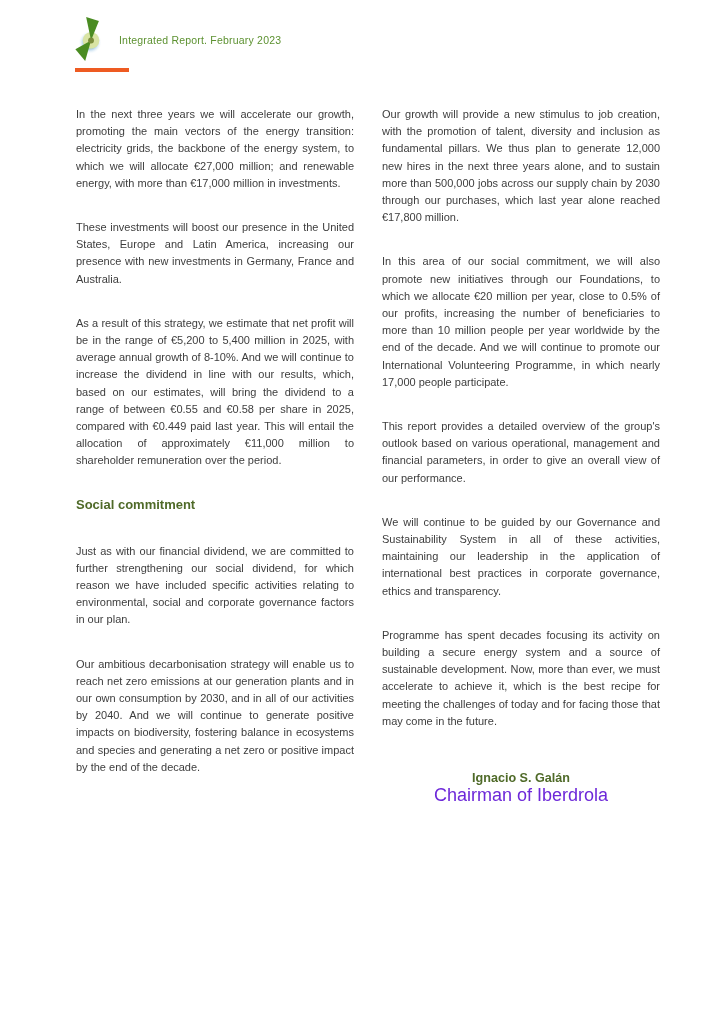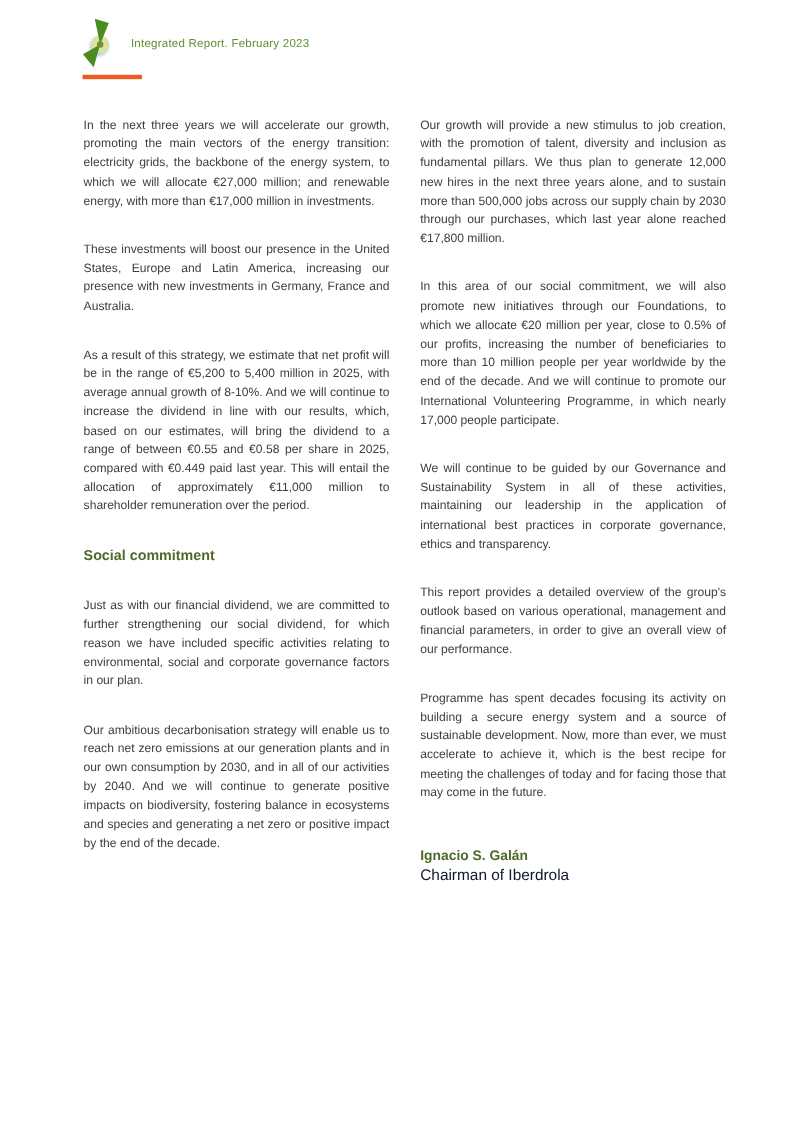--- a/index.html
+++ b/index.html
@@ -43,23 +43,23 @@
     text-align:justify;
     color:#3d3d3d;
     margin-bottom:27px;
   }
   .section-heading {
     font-size:13px;
     font-weight:bold;
     color:#4f6a28;
     margin:17px 0 31px 0;
   }
-  .signature { text-align:left; margin-top:40px; line-height:17px; }
+  .signature { text-align:center; margin-top:40px; line-height:17px; }
   .signature .sig-name  { font-size:12.6px; font-weight:bold; color:#4f6a28; }
-  .signature .sig-role  { font-size:14px; color:#0f172a; }
+  .signature .sig-role  { font-size:18px; color:#6d28d9; }
 
   
   .footer-left {
     position:absolute; left:72px; top:971px;
     display:flex; 
   }
   .footer-logo { width:26px; height:30px; display:block; }
   .footer-brand {
     margin-left:3px;
     font-size:11.5px;
@@ -120,22 +120,22 @@
       <p>These investments will boost our presence in the United States, Europe and Latin America, increasing our presence with new investments in Germany, France and Australia.</p>
       <p>As a result of this strategy, we estimate that net profit will be in the range of €5,200 to 5,400 million in 2025, with average annual growth of 8-10%. And we will continue to increase the dividend in line with our results, which, based on our estimates, will bring the dividend to a range of between €0.55 and €0.58 per share in 2025, compared with €0.449 paid last year. This will entail the allocation of approximately €11,000 million to shareholder remuneration over the period.</p>
       <h2 class="section-heading">Social commitment</h2>
       <p>Just as with our financial dividend, we are committed to further strengthening our social dividend, for which reason we have included specific activities relating to environmental, social and corporate governance factors in our plan.</p>
       <p>Our ambitious decarbonisation strategy will enable us to reach net zero emissions at our generation plants and in our own consumption by 2030, and in all of our activities by 2040. And we will continue to generate positive impacts on biodiversity, fostering balance in ecosystems and species and generating a net zero or positive impact by the end of the decade.</p>
     </div>
 
     <div class="col">
       <p>Our growth will provide a new stimulus to job creation, with the promotion of talent, diversity and inclusion as fundamental pillars. We thus plan to generate 12,000 new hires in the next three years alone, and to sustain more than 500,000 jobs across our supply chain by 2030 through our purchases, which last year alone reached €17,800 million.</p>
       <p>In this area of our social commitment, we will also promote new initiatives through our Foundations, to which we allocate €20 million per year, close to 0.5% of our profits, increasing the number of beneficiaries to more than 10 million people per year worldwide by the end of the decade. And we will continue to promote our International Volunteering Programme, in which nearly 17,000 people participate.</p>
+      <p>This report provides a detailed overview of the group's outlook based on various operational, management and financial parameters, in order to give an overall view of our performance.</p>
       <p>We will continue to be guided by our Governance and Sustainability System in all of these activities, maintaining our leadership in the application of international best practices in corporate governance, ethics and transparency.</p>
-      <p>This report provides a detailed overview of the group's outlook based on various operational, management and financial parameters, in order to give an overall view of our performance.</p>
       <p>Programme has spent decades focusing its activity on building a secure energy system and a source of sustainable development. Now, more than ever, we must accelerate to achieve it, which is the best recipe for meeting the challenges of today and for facing those that may come in the future.</p>
       <div class="signature">
         <div class="sig-name">Ignacio S. Galán</div>
         <div class="sig-role">Chairman of Iberdrola</div>
       </div>
     </div>
 
   </div>
 
   <div class="footer-left">

